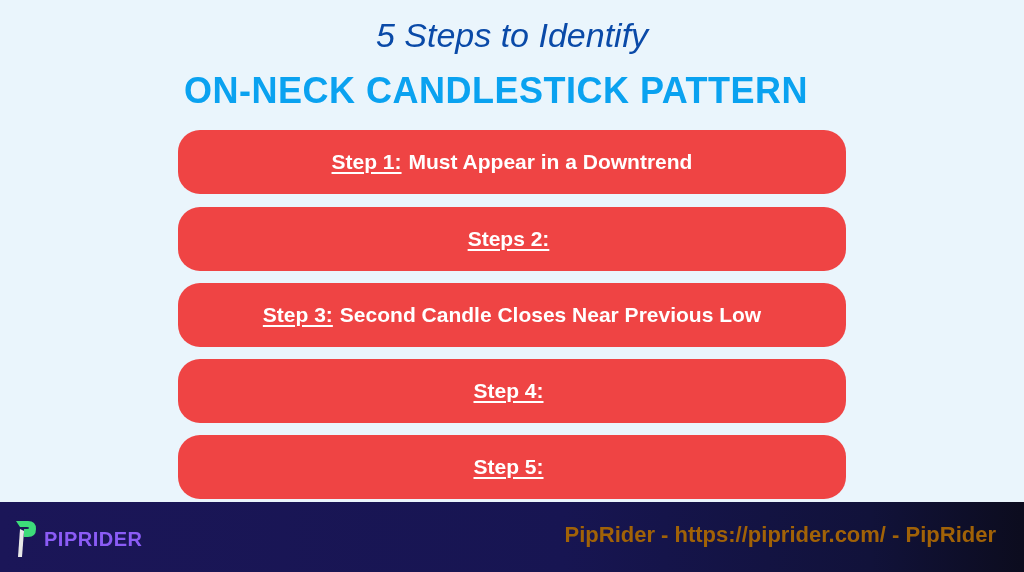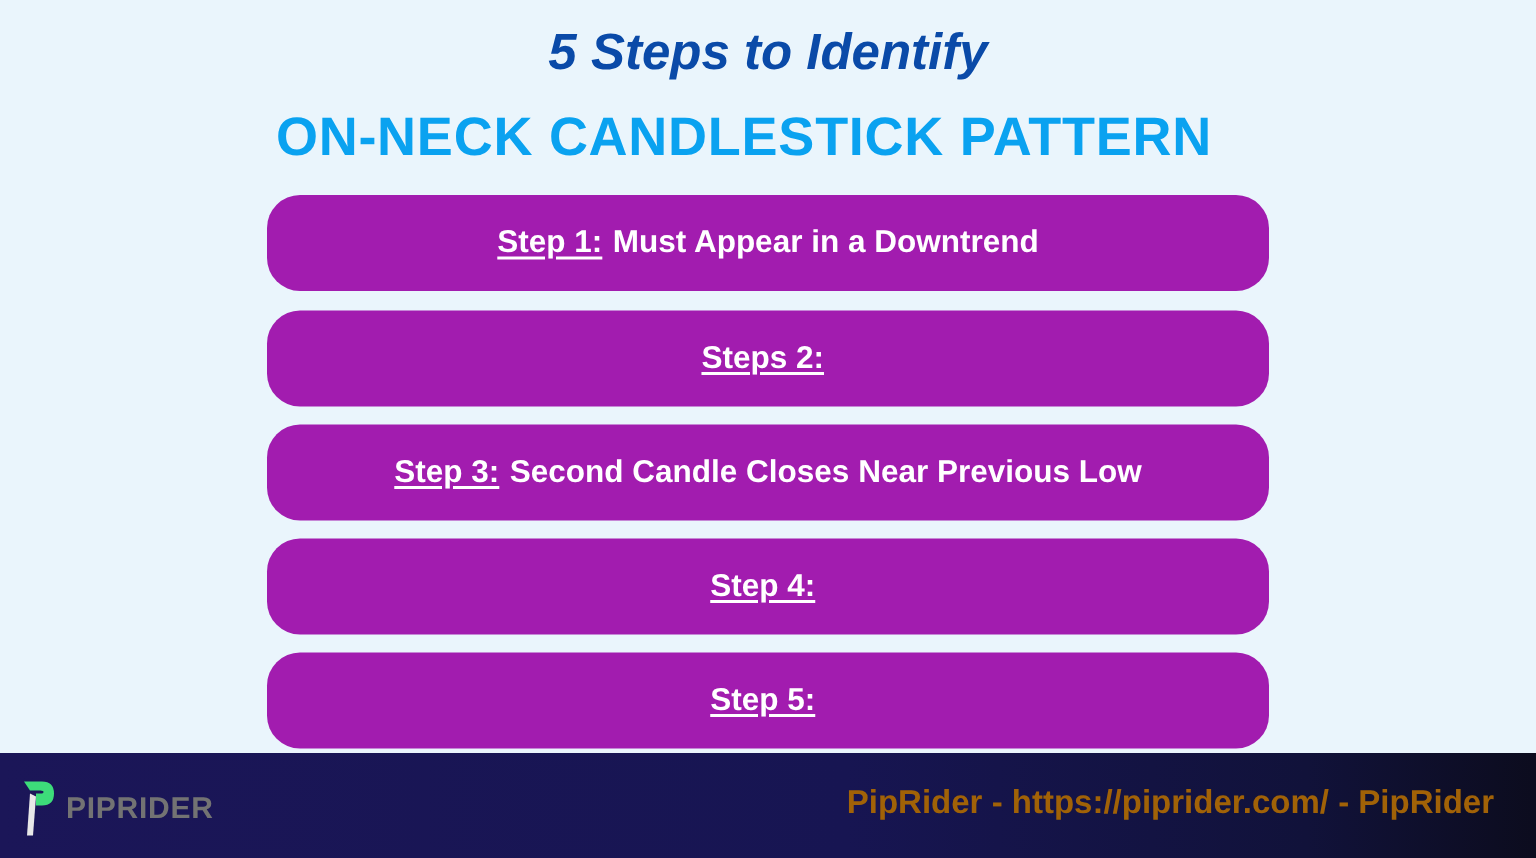--- a/index.html
+++ b/index.html
@@ -1,24 +1,24 @@
 <!DOCTYPE html>
 <html><head>
 <meta charset="utf-8">
 <style>
   html, body { margin:0; padding:0; }
   body { width:1024px; height:572px; overflow:hidden; background:#eaf5fc; font-family:"Liberation Sans", sans-serif; position:relative; }
-  .title1 { position:absolute; top:16px; left:0; width:1024px; text-align:center; font-size:34px; font-weight:bold; font-style:italic; color:#0a4aa8; }
+  .title1 { position:absolute; top:16px; left:0; width:1024px; text-align:center; font-size:34px; font-weight:normal; font-style:italic; color:#0a4aa8; }
   .title2 { position:absolute; top:70px; left:0; width:992px; text-align:center; font-size:36px; font-weight:bold; color:#0aa2f0; letter-spacing:0.5px; }
-  .step { position:absolute; left:178px; width:668px; height:64px; border-radius:22px; background:#a21caf; color:#fff; display:flex; align-items:center; justify-content:center; font-size:21px; font-weight:bold; }
+  .step { position:absolute; left:178px; width:668px; height:64px; border-radius:22px; background:#ef4444; color:#fff; display:flex; align-items:center; justify-content:center; font-size:21px; font-weight:bold; }
   .step .lbl { text-decoration:underline; text-underline-offset:3px; margin-right:7px; }
   .footer { position:absolute; left:0; top:502px; width:1024px; height:70px; background:linear-gradient(90deg,#1b1658 0%,#171552 55%,#11123a 85%,#0c0c1e 100%); }
   .logo { position:absolute; left:14px; top:519px; display:flex; align-items:center; }
   .logo-mark { width:24px; height:40px; }
-  .logo-text { color:#737373; font-size:20px; font-weight:bold; margin-left:6px; letter-spacing:0.5px; }
+  .logo-text { color:#8b5cf6; font-size:20px; font-weight:bold; margin-left:6px; letter-spacing:0.5px; }
   .wm { position:absolute; right:28px; top:522px; font-size:22px; font-weight:bold; color:#a16207; }
 </style>
 </head>
 <body>
 
 <div class="title1">5 Steps to Identify</div>
 <div class="title2">ON-NECK CANDLESTICK PATTERN</div>
 
 <div class="step" style="top:130px">
   <span class="lbl">Step 1:</span>

